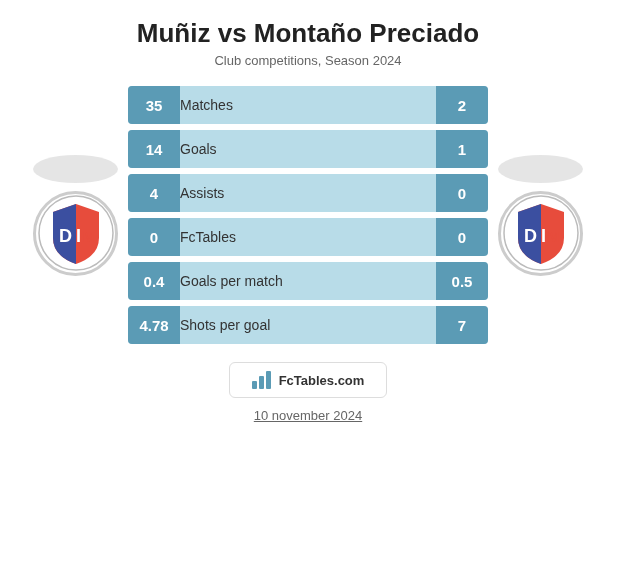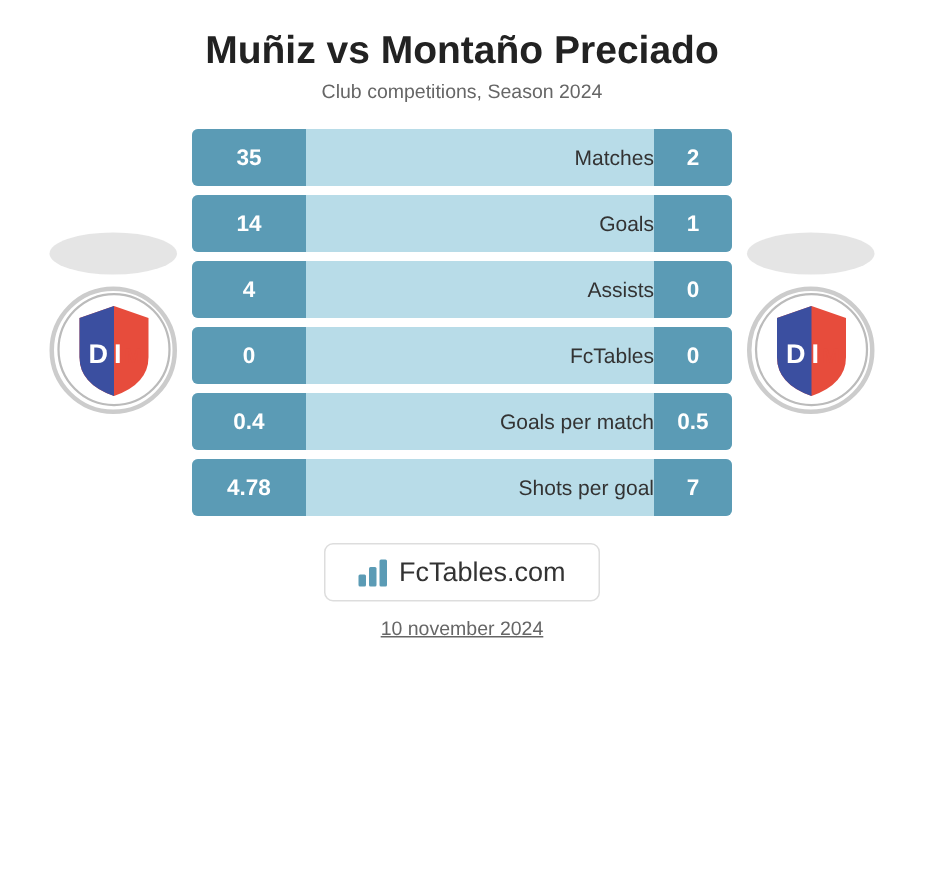--- a/index.html
+++ b/index.html
@@ -101,35 +101,35 @@
       flex-direction: row;
       align-items: center;
       height: 38px;
       background: #b8dce8;
       border-radius: 4px;
       overflow: hidden;
       position: relative;
     }
 
     .stat-left-val {
-      width: 76px;
+      width: 52px;
       background: #5b9bb5;
       height: 100%;
       display: flex;
       align-items: center;
       justify-content: center;
       font-size: 15px;
       font-weight: bold;
       color: #fff;
       flex-shrink: 0;
     }
 
     .stat-label {
       flex: 1;
-      text-align: right;
+      text-align: left;
       font-size: 14px;
       color: #333;
       font-weight: 500;
     }
 
     .stat-right-val {
       width: 52px;
       background: #5b9bb5;
       height: 100%;
       display: flex;
@@ -159,22 +159,22 @@
     }
 
     .fctables-logo .bar-icon span {
       display: inline-block;
       width: 5px;
       background: #5b9bb5;
       border-radius: 1px;
     }
 
     .fctables-logo .logo-text {
-      font-size: 18px;
-      font-weight: normal;
+      font-size: 13px;
+      font-weight: bold;
       color: #333;
     }
 
     .footer-date {
       margin-top: 10px;
       font-size: 13px;
       color: #666;
       text-align: center;
       text-decoration: underline;
     }

